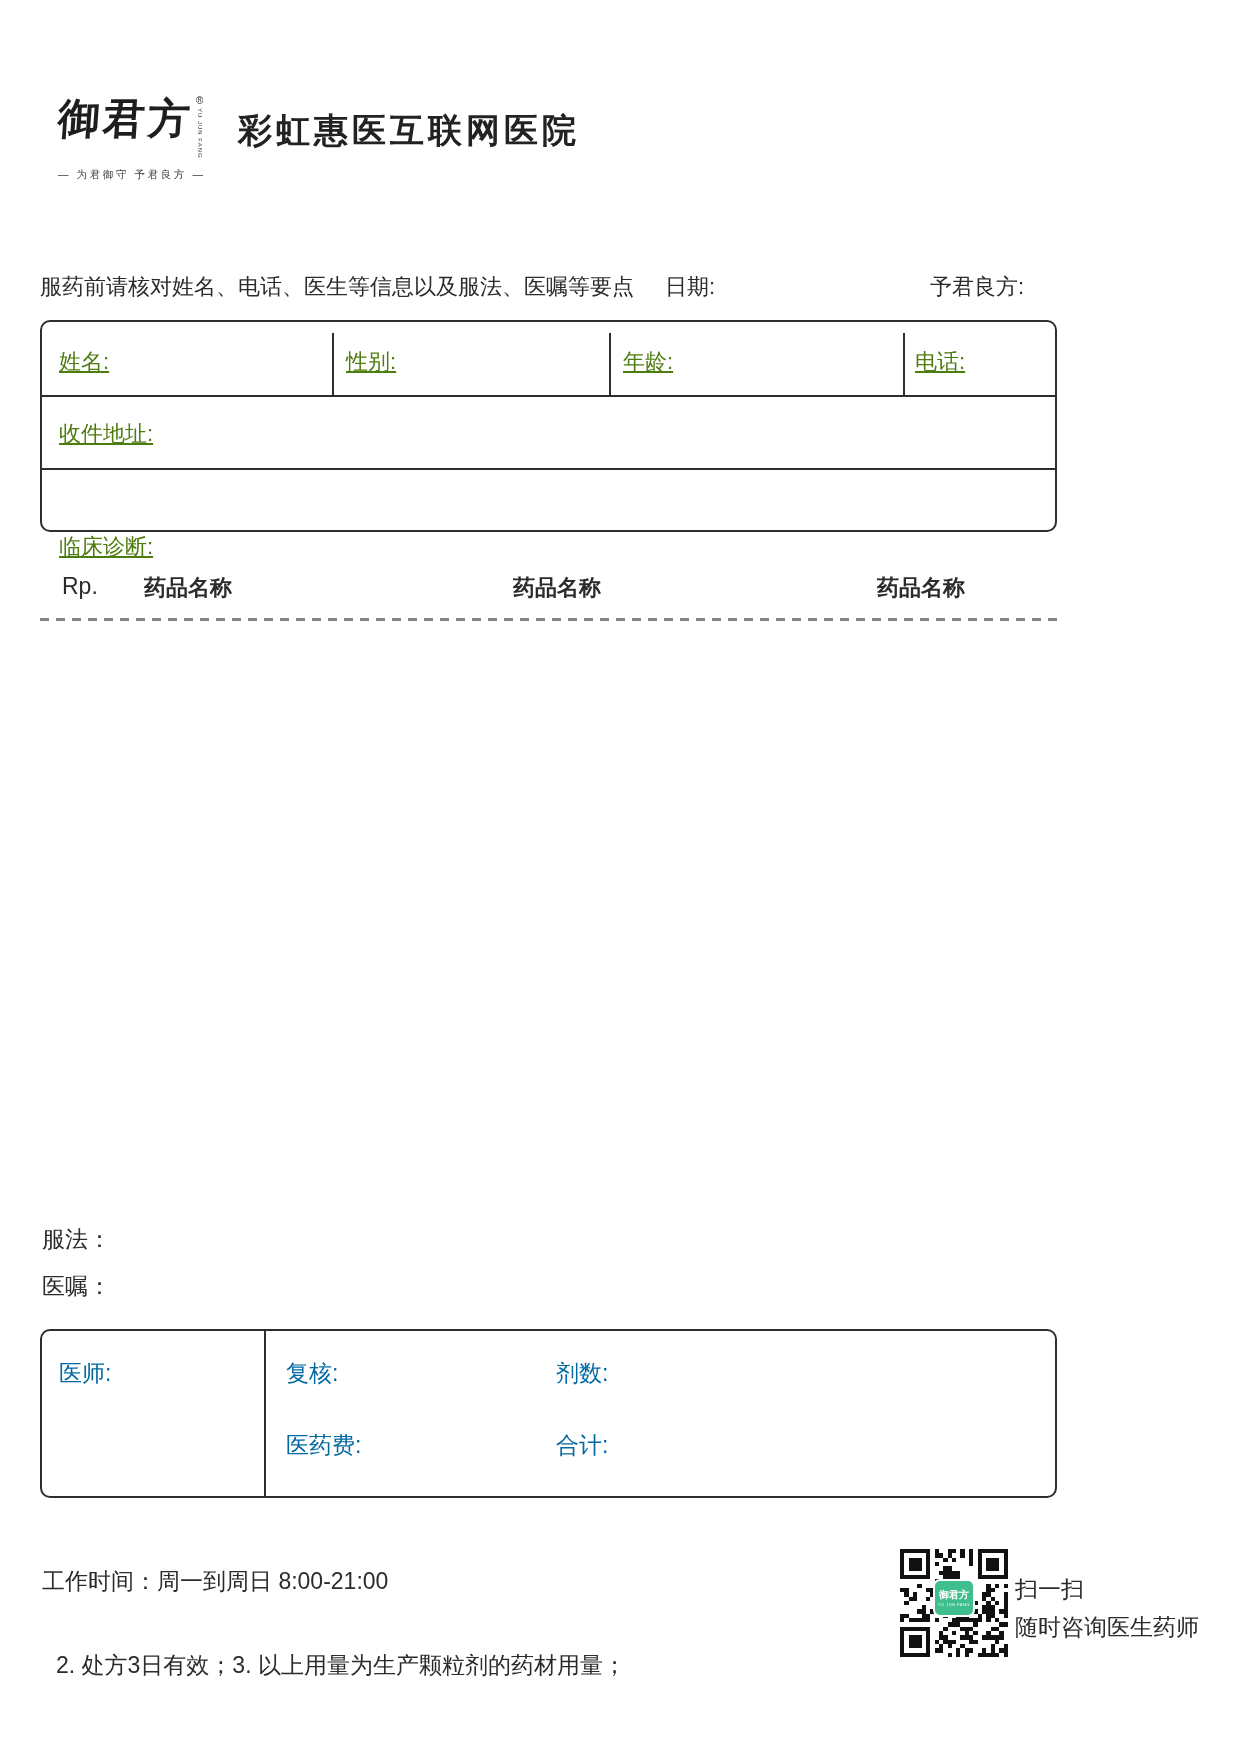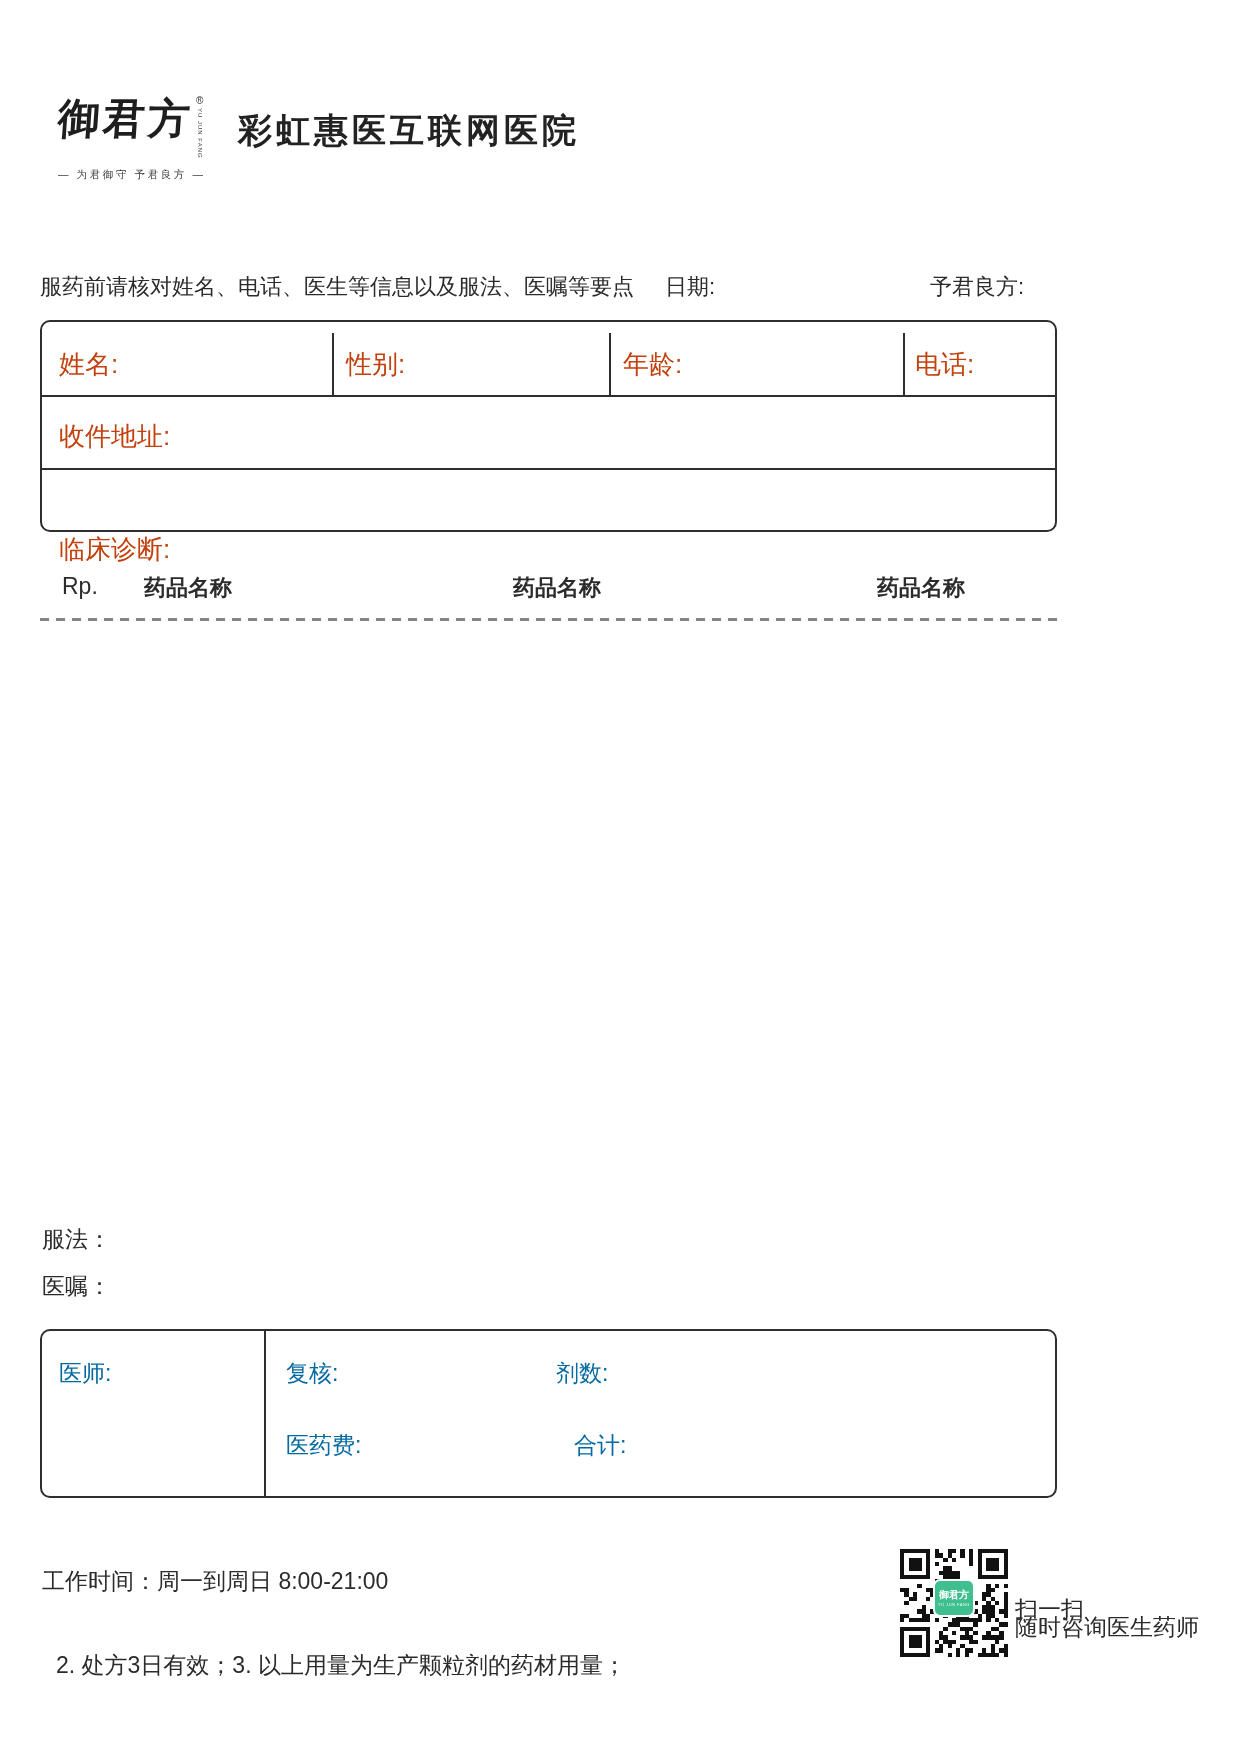--- a/index.html
+++ b/index.html
@@ -31,21 +31,21 @@
     position:absolute;left:40px;top:320px;width:1017px;height:212px;
     border:2.5px solid #2e2e2e;border-radius:10px;box-sizing:border-box;
   }
   .pb-hline{position:absolute;left:0;right:0;border-top:2.5px solid #2e2e2e;}
   .pb-hline.l1{top:73px;}
   .pb-hline.l2{top:146px;}
   .pb-vdiv{position:absolute;top:11px;height:62px;width:0;border-left:2px solid #2e2e2e;}
   .pb-vdiv.d1{left:290px;}
   .pb-vdiv.d2{left:567px;}
   .pb-vdiv.d3{left:861px;}
-  .pb-label{position:absolute;font-size:26px;color:#c2410c;white-space:nowrap;}
+  .pb-label{position:absolute;font-size:22px;color:#4d7c0f;white-space:nowrap;text-decoration:underline;}
   .pb-name{left:17px;top:25px;}
   .pb-gender{left:304px;top:25px;}
   .pb-age{left:581px;top:25px;}
   .pb-phone{left:873px;top:25px;}
   .pb-address{left:17px;top:97px;}
   .pb-diagnosis{left:17px;top:170px;margin-top:40px;}
   
   .rp-label{position:absolute;left:62px;top:573px;font-size:23px;}
   .rp-col{position:absolute;top:573px;font-size:22px;font-weight:bold;}
   .rp-col.c1{left:144px;}
@@ -62,35 +62,35 @@
   .sign-box{
     position:absolute;left:40px;top:1329px;width:1017px;height:169px;
     border:2.5px solid #2e2e2e;border-radius:10px;box-sizing:border-box;
   }
   .sb-vdiv{position:absolute;left:222px;top:0;bottom:0;width:0;border-left:2px solid #2e2e2e;}
   .sb-label{position:absolute;font-size:23px;color:#0369a1;white-space:nowrap;}
   .sb-doctor{left:17px;top:27px;}
   .sb-review{left:244px;top:27px;}
   .sb-dose{left:514px;top:27px;}
   .sb-fee{left:244px;top:99px;}
-  .sb-total{left:514px;top:99px;margin-left:18px;}
+  .sb-total{left:514px;top:99px;}
   
   .hours-line{position:absolute;left:42px;top:1566px;font-size:23px;}
   .note1-line{position:absolute;left:42px;top:1608px;font-size:23px;}
   .note2-line{position:absolute;left:56px;top:1650px;font-size:23px;}
   .qr-wrap{position:absolute;left:900px;top:1548px;width:108px;height:110px;}
   .qr-wrap svg{width:108px;height:110px;display:block;shape-rendering:crispEdges;fill:#111;}
   .qr-center{
     position:absolute;left:33px;top:31px;width:42px;height:38px;border-radius:7px;
     display:flex;flex-direction:column;align-items:center;justify-content:center;
     color:#fff;border:2px solid #fff;box-sizing:border-box;
   }
   .qr-center-text{font-size:10px;font-weight:700;line-height:1;white-space:nowrap;}
   .qr-center-sub{font-size:4px;letter-spacing:.5px;margin-top:2px;white-space:nowrap;opacity:.9;}
-  .qr-cap1{position:absolute;left:1015px;top:1574px;font-size:23px;margin-top:20px;}
+  .qr-cap1{position:absolute;left:1015px;top:1574px;font-size:23px;}
   .qr-cap2{position:absolute;left:1015px;top:1612px;font-size:23px;}
 </style>
 </head>
 <body>
 
 <div class="page">
 
   <div class="logo-block">
     <div class="logo-row">
       <span class="logo-text">御君方</span>

